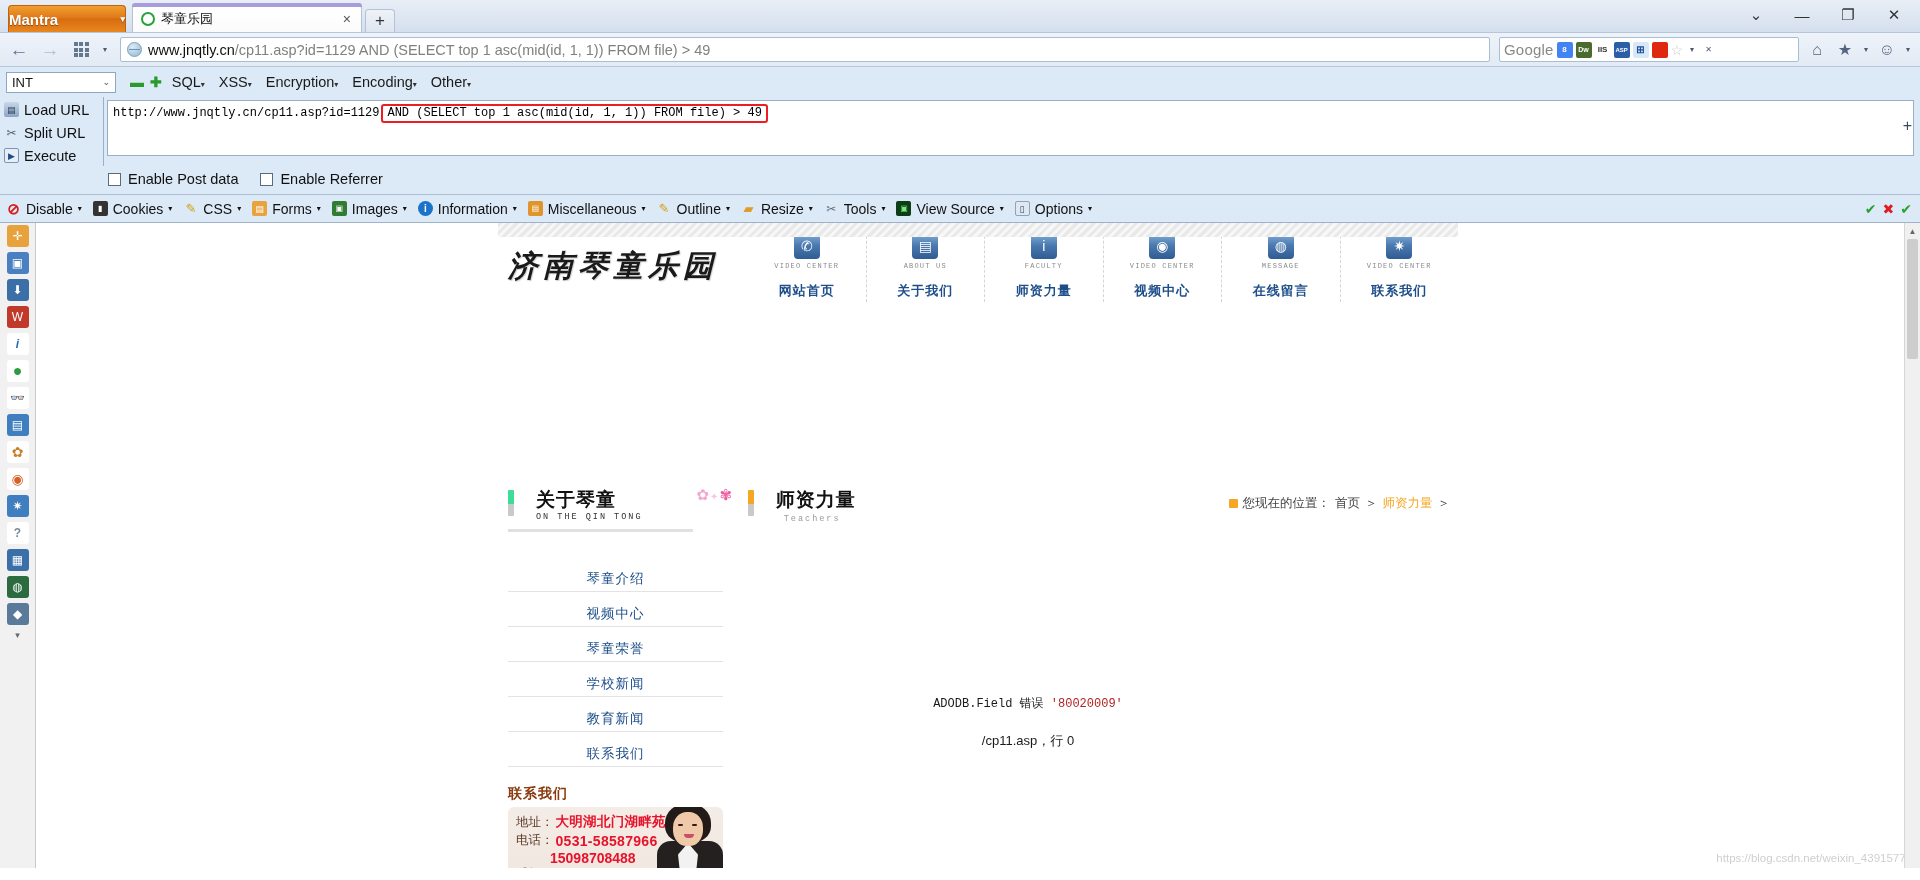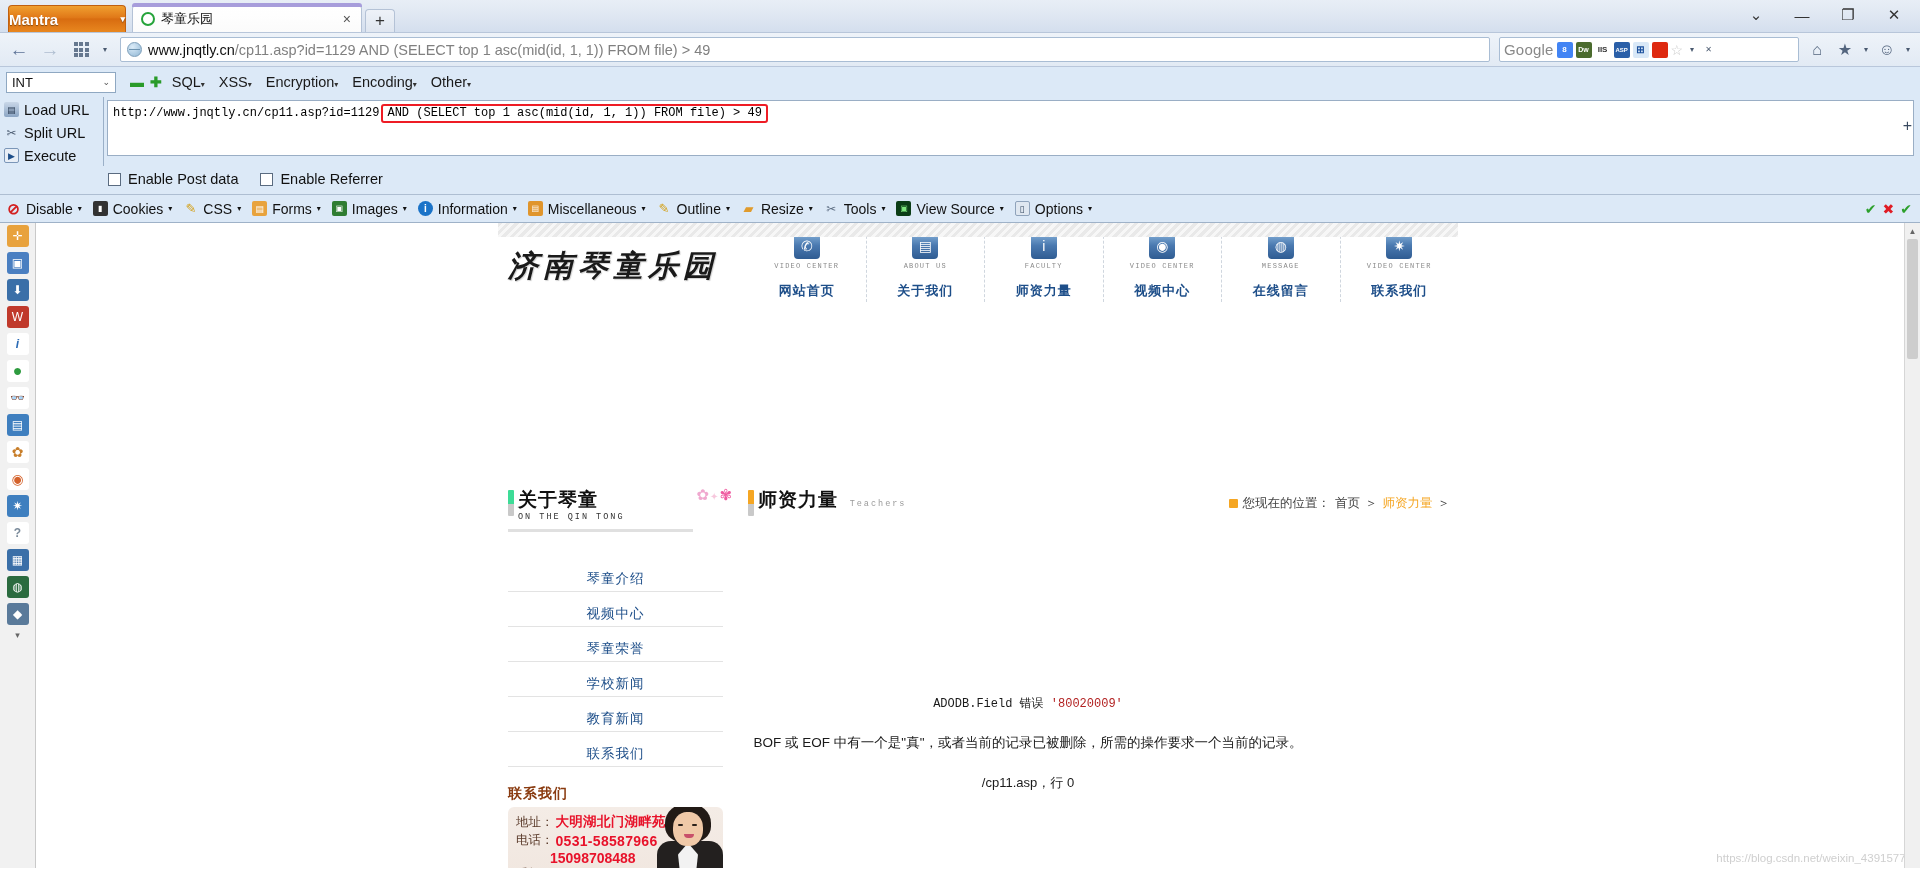--- a/index.html
+++ b/index.html
@@ -260,21 +260,21 @@
   }
   .nav-en {
     font-family: "Liberation Mono", monospace;
     font-size: 7px; color: #8a8a8a; letter-spacing: 1.2px; margin-bottom: 12px;
   }
   .nav-cn { font-size: 13px; color: #1d4e89; font-weight: bold; letter-spacing: 1px; }
 
   
   .content-wrap { width: 960px; margin: 0 auto; position: relative; padding-top: 185px; }
   .col-left { position:absolute; left: 10px; top: 185px; width: 215px; }
-  .sec-title { display:flex; align-items:flex-start; gap: 4px; position: relative; }
+  .sec-title { display:flex; align-items:flex-start; gap: 22px; position: relative; }
   .sec-bar { width:6px; height:26px; border-radius:1px; background: linear-gradient(to bottom,#3ddc97 0 55%, #c9c9c9 55% 100%); }
   .sec-bar.orange { background: linear-gradient(to bottom,#f5a623 0 55%, #c9c9c9 55% 100%); }
   .sec-cn { font-family:"Liberation Serif", serif; font-size:19px; font-weight:bold; color:#111; line-height:19px; letter-spacing:1px;}
   .sec-en { font-family:"Liberation Mono", monospace; font-size:8.5px; color:#333; letter-spacing:2px; margin-top:3px;}
   .sec-rule { height:3px; background:#e0e0e0; margin-top:7px; width: 185px; }
   .flowers { position:absolute; right:-10px; top:-4px; font-size:15px; letter-spacing:1px; }
   .fl1 { color:#f0a8cf; } .fl2 { color:#f7c8dd; font-size:10px;} .fl3 { color:#ef5ba0; }
 
   .menu-list { margin-top: 34px; }
   .menu-li {
@@ -654,21 +654,20 @@
           <span class="sq"></span>
           <span>您现在的位置：</span>
           <span>首页</span>
           <span>＞</span>
           <span class="cur">师资力量</span>
           <span>＞</span>
         </div>
 
         <div class="error-block">
           <div class="err-line1"><span>ADODB.Field 错误 </span><span class="code">'80020009'</span></div>
-          <div class="err-body">BOF 或 EOF 中有一个是"真"，或者当前的记录已被删除，所需的操作要求一个当前的记录。</div>
           <div class="err-file">/cp11.asp，行 0</div>
         </div>
 
       </div>
     </div>
 
     <div class="watermark">https://blog.csdn.net/weixin_43915771</div>
 
     <div class="vscroll">
       <div class="vs-arrow">▲</div>

